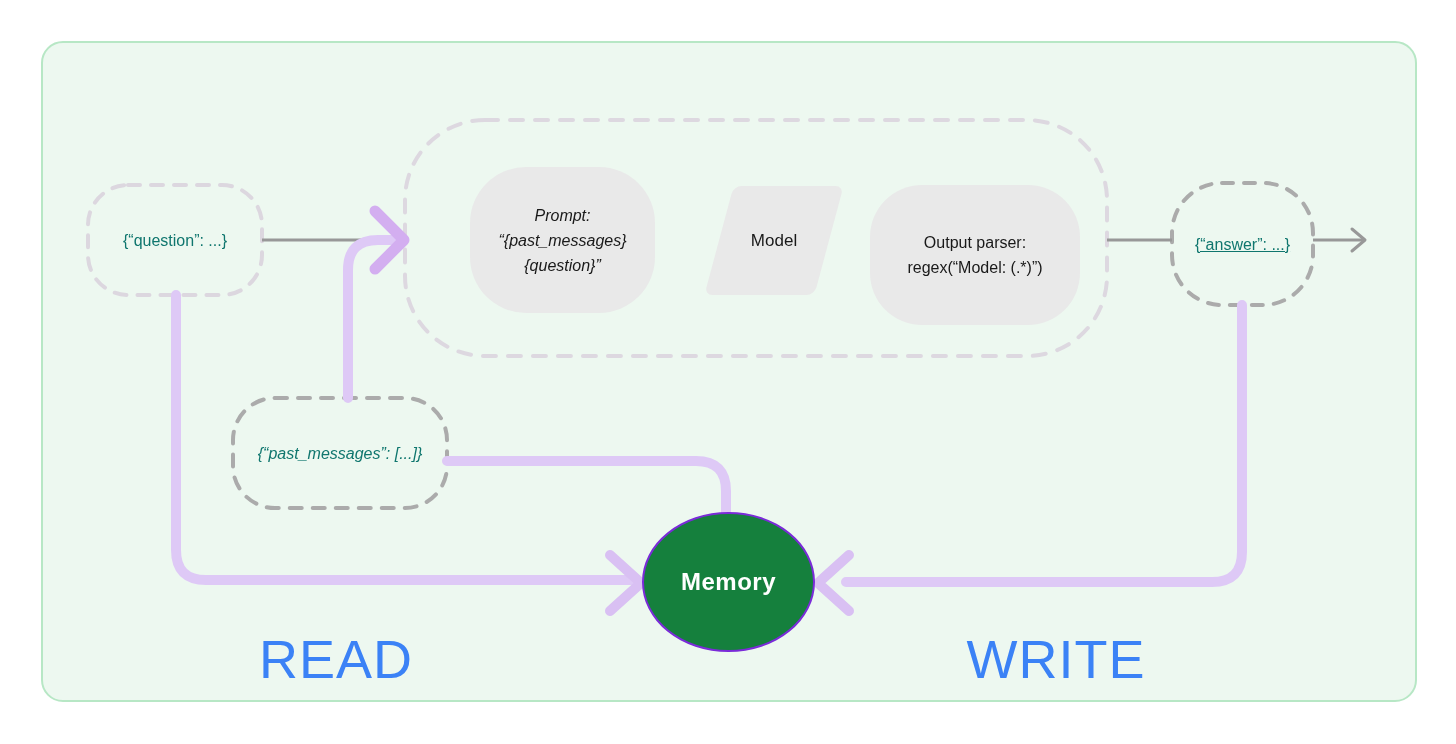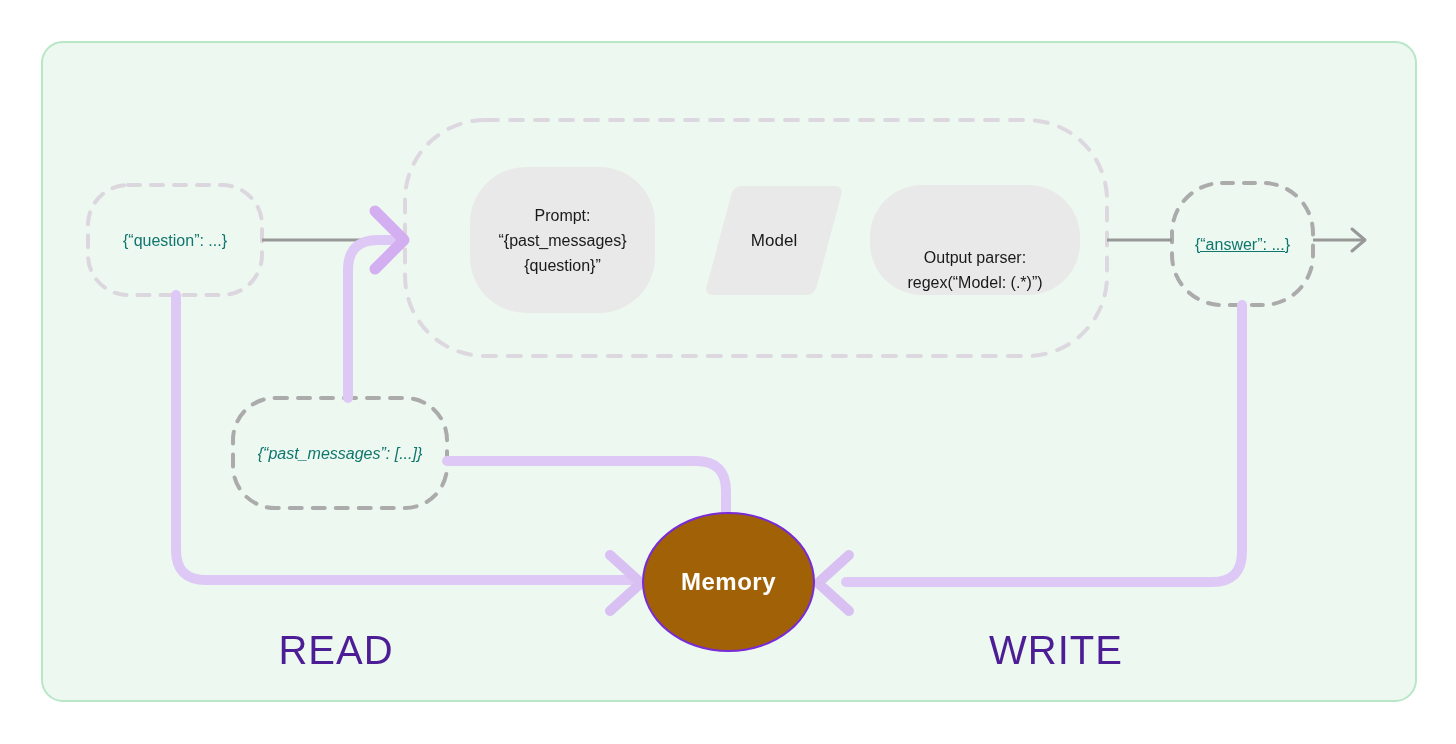--- a/index.html
+++ b/index.html
@@ -16,40 +16,40 @@
   .node-label {
     position: absolute; display: flex; align-items: center; justify-content: center;
     text-align: center; color: #0f766e; font-size: 16px; line-height: 25px; z-index: 3;
   }
 
   .blob {
     position: absolute; background: #E9E9E9; display: flex; flex-direction: column;
     align-items: center; justify-content: center; text-align: center;
     color: #191919; font-size: 16px; line-height: 25px; z-index: 2;
   }
-  .blob-prompt { left: 470px; top: 167px; width: 185px; height: 146px; border-radius: 56px; }
-  .blob-parser { left: 870px; top: 185px; width: 210px; height: 110px; border-radius: 52px; justify-content: flex-end; }
+  .blob-prompt { left: 470px; top: 167px; width: 185px; height: 146px; border-radius: 56px; font-style: italic; }
+  .blob-parser { left: 870px; top: 185px; width: 210px; height: 140px; border-radius: 52px; }
 
   .model-shape {
     position: absolute; left: 719px; top: 186px; width: 110px; height: 109px;
     background: #E9E9E9; border-radius: 8px; transform: skewX(-15deg);
     display: flex; align-items: center; justify-content: center; z-index: 2;
   }
   .model-shape .unskew { transform: skewX(15deg); font-size: 17px; color: #191919; }
 
   .memory {
     position: absolute; left: 642px; top: 512px; width: 173px; height: 140px;
-    background: #a16207; border: 2px solid #7A2BD8; border-radius: 50%; box-sizing: border-box;
+    background: #15803d; border: 2px solid #7A2BD8; border-radius: 50%; box-sizing: border-box;
     display: flex; align-items: center; justify-content: center; z-index: 2;
   }
   .memory span { color: #ffffff; font-size: 24px; font-weight: 700; letter-spacing: 0.5px; }
 
   .flow-label {
     position: absolute; width: 220px; text-align: center; z-index: 3;
-    color: #4c1d95; font-size: 40px; font-weight: 500; letter-spacing: 1px;
+    color: #3b82f6; font-size: 54px; font-weight: 500; letter-spacing: 1px;
   }
   .flow-read  { left: 226px; top: 628px; }
   .flow-write { left: 946px; top: 628px; }
 </style>
 </head>
 <body>
 
 <div class="canvas">
 
   <div class="panel"></div>

